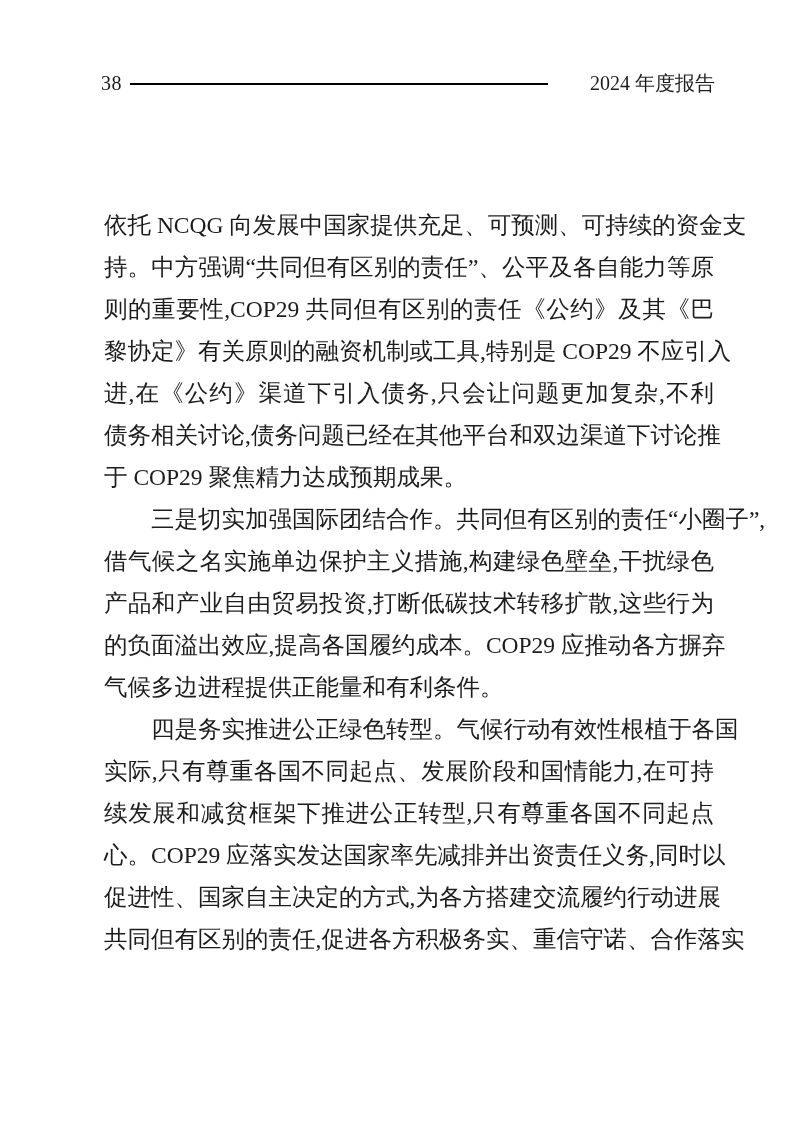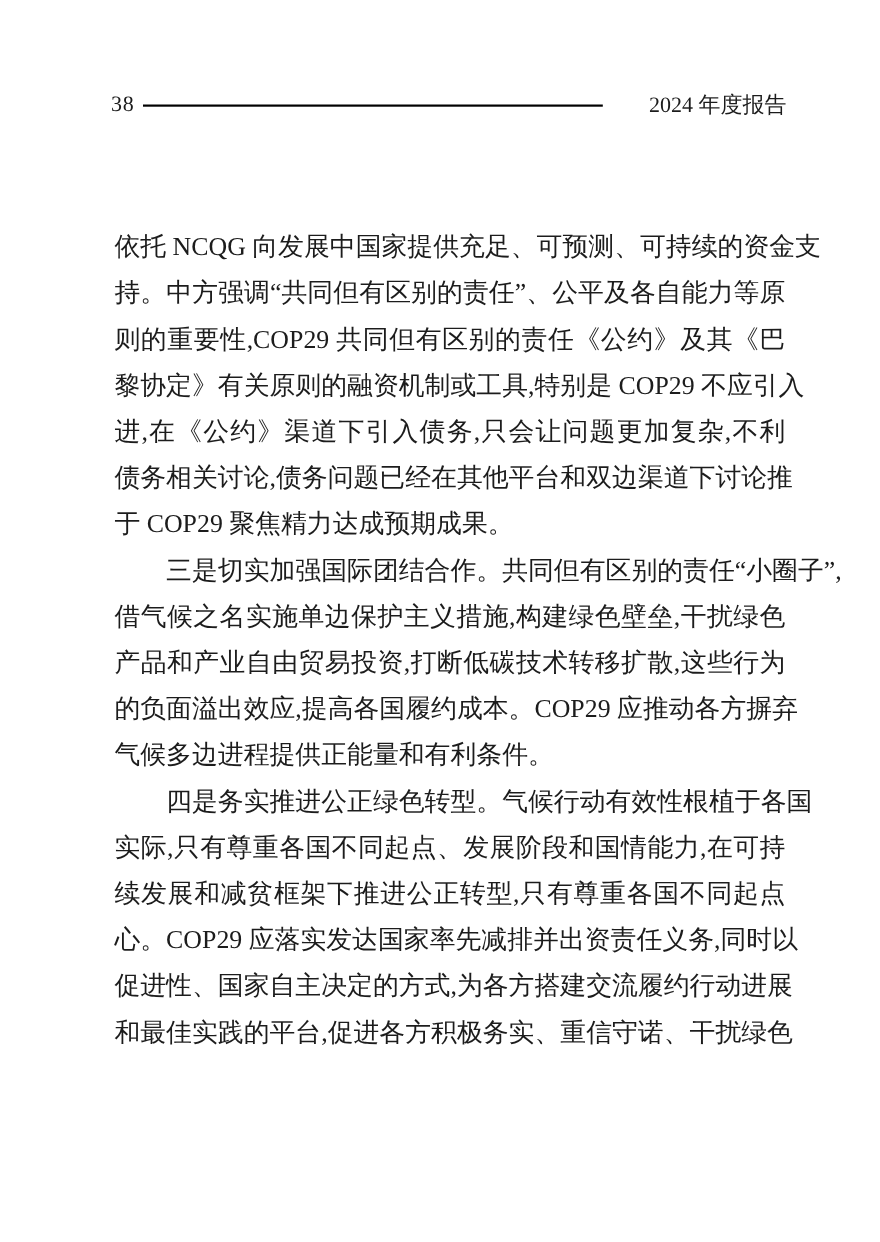--- a/index.html
+++ b/index.html
@@ -13,21 +13,21 @@
     height: 1129px;
     background: #ffffff;
     overflow: hidden;
     font-family: "Liberation Serif", "DejaVu Serif", serif;
     color: #1c1c1c;
   }
   
   .header {
     position: absolute;
     left: 101px;
-    top: 80px;
+    top: 68px;
     width: 614px;
     height: 30px;
     display: flex;
     align-items: center;
     font-size: 20px;
   }
   .page-num {
     flex: 0 0 auto;
     letter-spacing: 0.5px;
   }
@@ -90,16 +90,16 @@
     <div class="tline indent">三是切实加强国际团结合作。共同但有区别的责任“小圈子”,</div>
     <div class="tline">借气候之名实施单边保护主义措施,构建绿色壁垒,干扰绿色</div>
     <div class="tline">产品和产业自由贸易投资,打断低碳技术转移扩散,这些行为</div>
     <div class="tline">的负面溢出效应,提高各国履约成本。COP29 应推动各方摒弃</div>
     <div class="tline end">气候多边进程提供正能量和有利条件。</div>
     <div class="tline indent end">四是务实推进公正绿色转型。气候行动有效性根植于各国</div>
     <div class="tline">实际,只有尊重各国不同起点、发展阶段和国情能力,在可持</div>
     <div class="tline">续发展和减贫框架下推进公正转型,只有尊重各国不同起点</div>
     <div class="tline">心。COP29 应落实发达国家率先减排并出资责任义务,同时以</div>
     <div class="tline">促进性、国家自主决定的方式,为各方搭建交流履约行动进展</div>
-    <div class="tline end">和最佳实践的平台,促进各方积极务实、重信守诺、干扰绿色</div>
+    <div class="tline end">共同但有区别的责任,促进各方积极务实、重信守诺、合作落实</div>
   </main>
 
 </div>
 
 </body></html>

